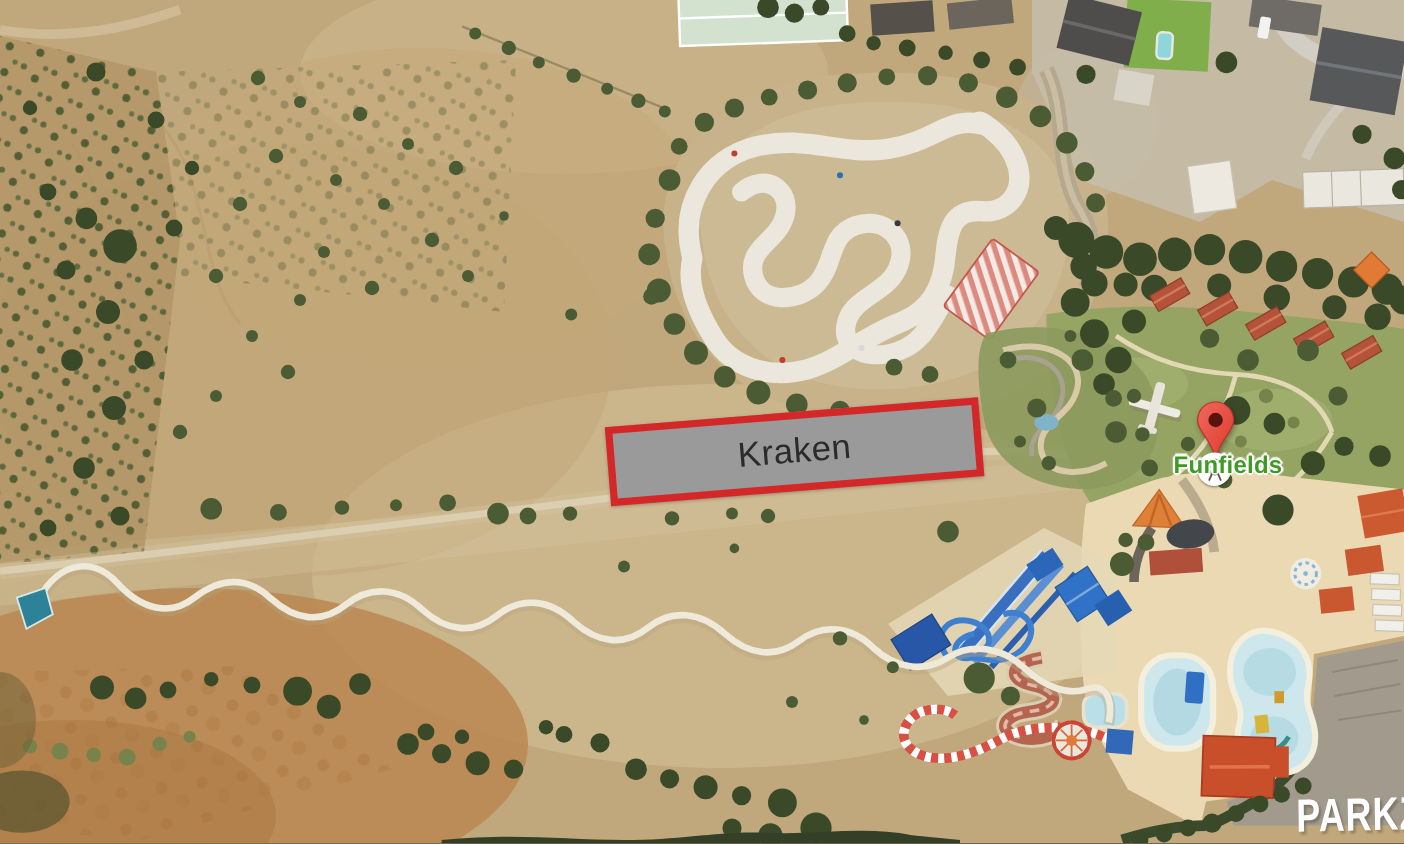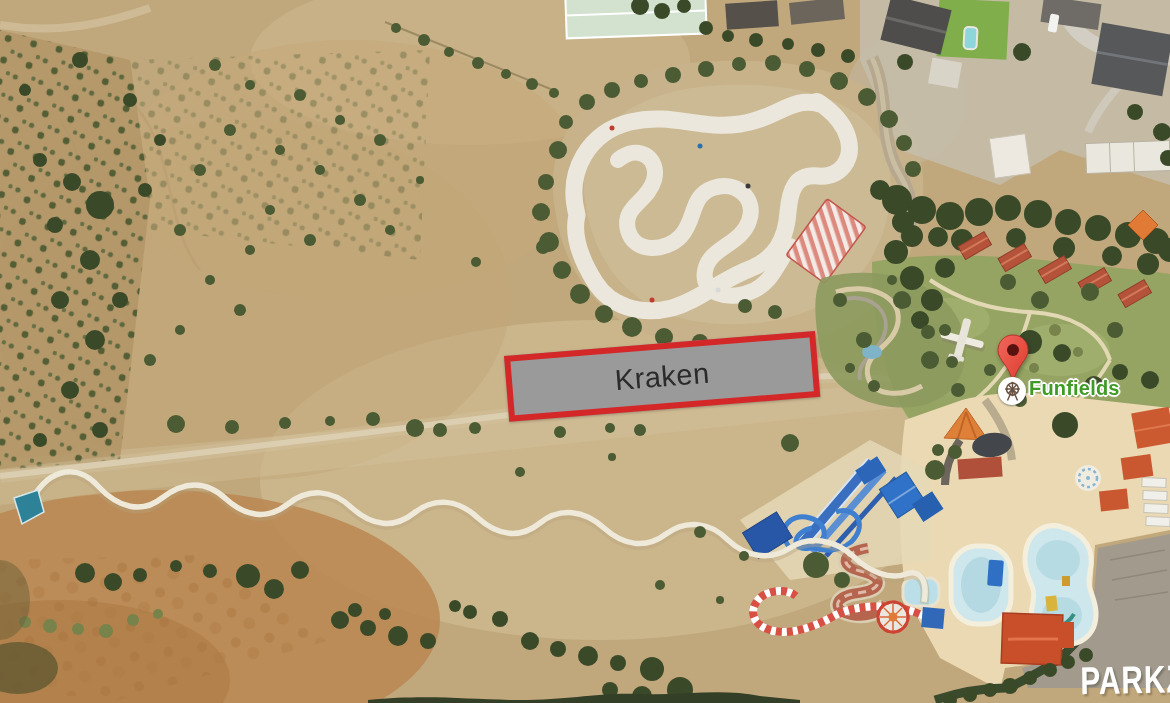--- a/index.html
+++ b/index.html
@@ -26,21 +26,21 @@
     font-size:29px;color:var(--annotation_text,#2b2b2b);
     letter-spacing:.5px;
   }
   .pin{position:absolute;left:997px;top:334px;width:32px;height:50px;filter:drop-shadow(1px 2px 2px rgba(0,0,0,.35));}
   .badge{
     position:absolute;left:998px;top:377px;width:28px;height:28px;border-radius:50%;
     background:#fff;box-shadow:0 1px 2px rgba(0,0,0,.4);
     display:flex;align-items:center;justify-content:center;
   }
   .place-label{
-    position:absolute;left:1029px;top:377px;
+    position:absolute;left:978px;top:377px;
     font-size:20px;font-weight:bold;color:var(--place_label_green,#3e9b26);
     text-shadow:-1px -1px 0 #fff,1px -1px 0 #fff,-1px 1px 0 #fff,1px 1px 0 #fff,
                  0 -2px 1px #fff,0 2px 1px #fff,-2px 0 1px #fff,2px 0 1px #fff;
     letter-spacing:.2px;white-space:nowrap;
   }
   .watermark{
     position:absolute;left:1080px;top:659px;
     font-size:34px;font-weight:900;color:var(--watermark_white,#fff);
     transform:scale(.88,1.14) rotate(-1deg);transform-origin:left top;
     letter-spacing:1px;text-shadow:2px 2px 2px rgba(40,35,20,.3);

